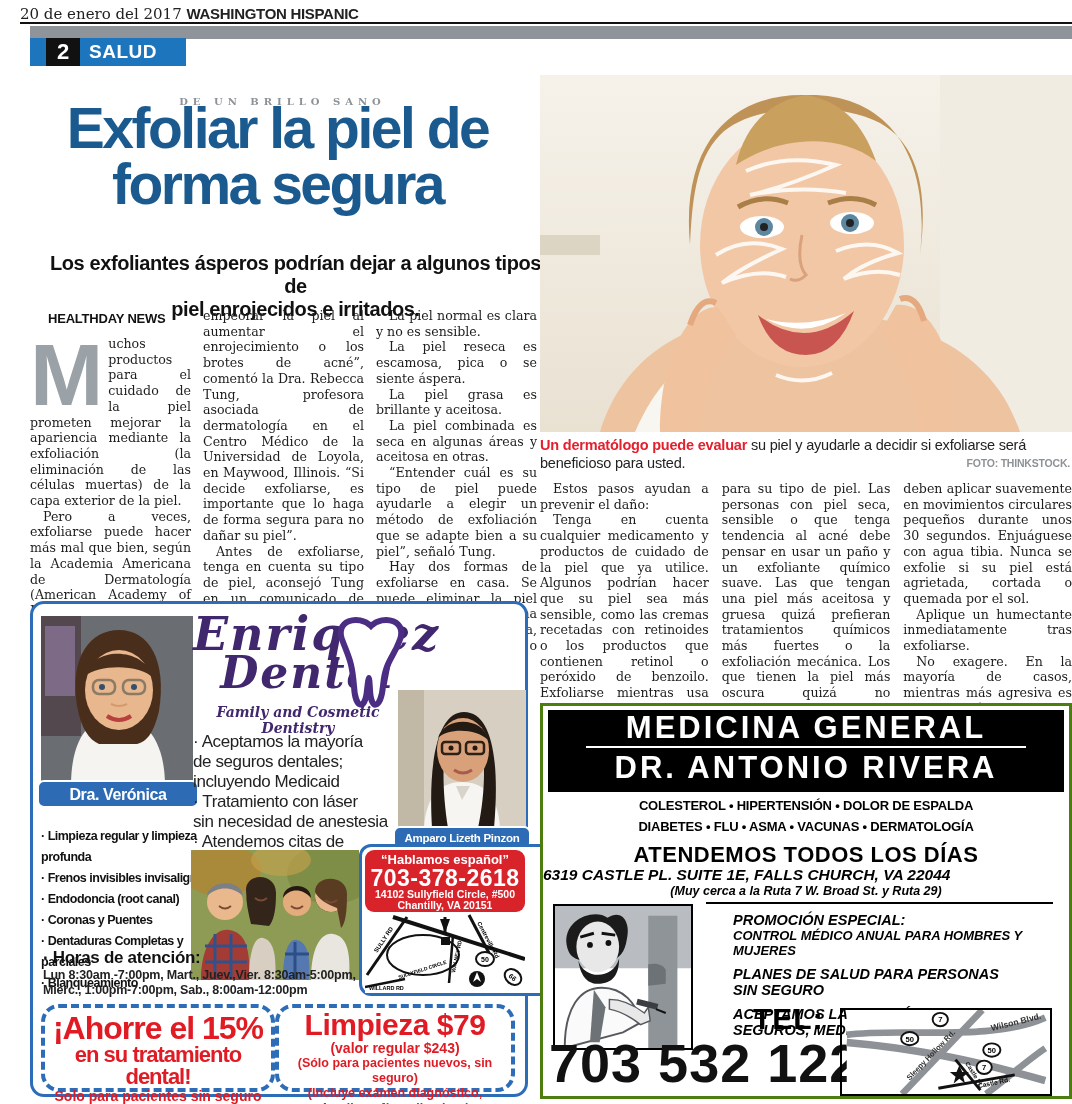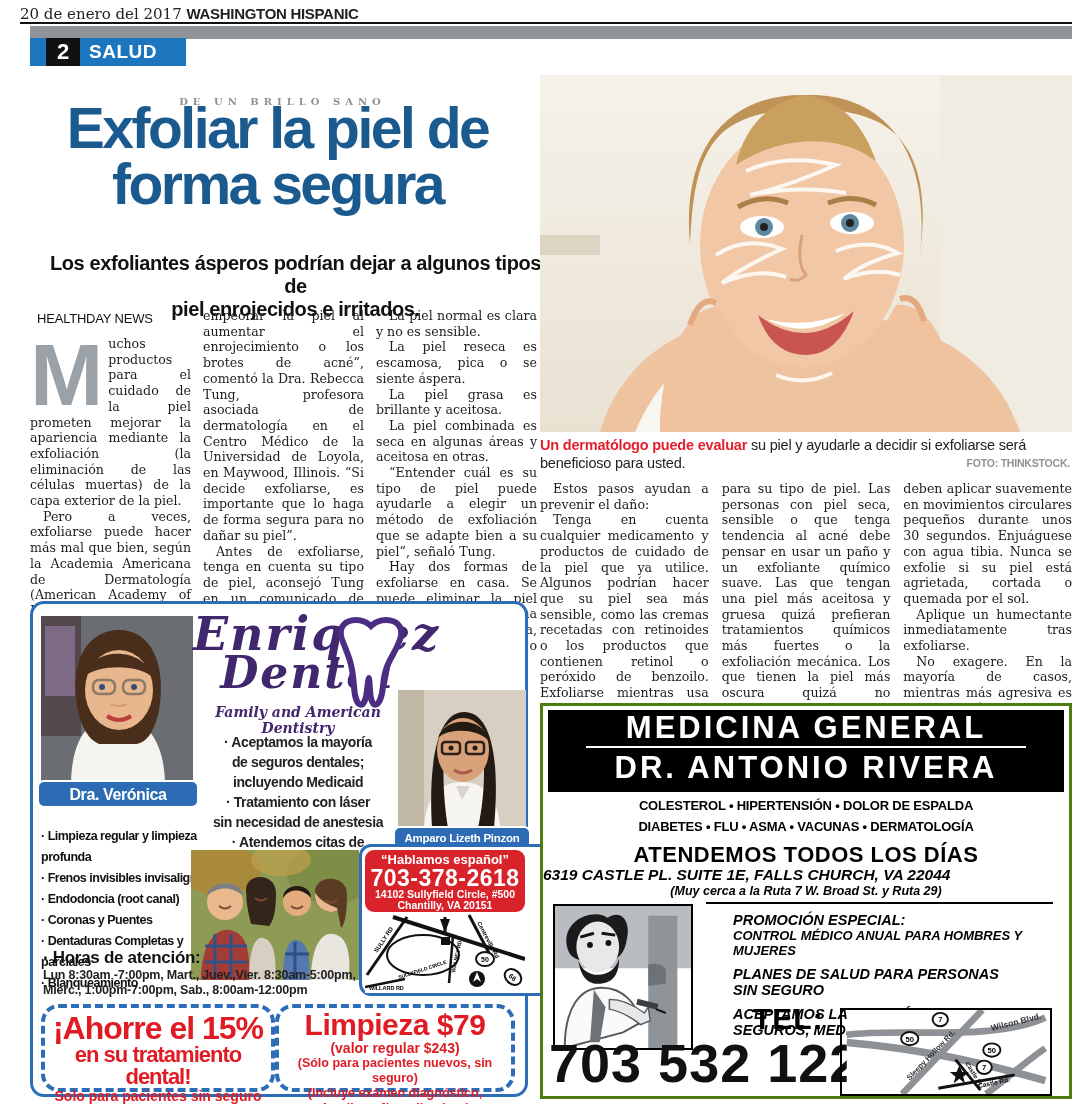--- a/index.html
+++ b/index.html
@@ -18,21 +18,21 @@
   
   .kicker { position:absolute; left:30px; top:80px; width:505px; text-align:center; font-family:"DejaVu Serif", serif; font-weight:bold; font-size:10px; letter-spacing:5px; color:#8d9296;margin-top:16px; }
   .headline { position:absolute; left:20px; top:100px; width:515px; text-align:center; color:#1b5a8e; font-weight:bold; font-size:57px; line-height:56px; letter-spacing:-2.5px; }
   .subhead { position:absolute; left:30px; top:252px; width:505px; text-align:center; font-weight:600; font-size:20px; line-height:23px; color:#111; letter-spacing:-0.4px;margin-left:13px; }
 
   
   .cols { position:absolute; display:flex; }
   .cols-left { left:30px; top:308px; width:507px; gap:12px; }
   .cols-right { left:540px; top:481px; width:532px; gap:13px; }
   .col { flex:1; }
-  .byline { font-weight:normal; font-size:13px; color:#111; margin:3px 0 10px 7px; letter-spacing:-0.2px; }
+  .byline { font-weight:bold; font-size:13px; color:#111; margin:3px 0 10px 18px; letter-spacing:-0.2px; }
   .body-p { font-family:"DejaVu Serif", serif; font-size:12.6px; line-height:15.7px; color:#1d1d1d; text-align:justify; }
   .body-p.ind { text-indent:13px; }
   .dropcap { float:left; font-family:"Liberation Sans", sans-serif; font-weight:bold; font-size:88px; line-height:0.78; color:#9aa1a7; margin:5px 5px 0 0; }
 
   
   .main-photo { position:absolute; left:540px; top:75px; width:532px; height:357px; }
   .caption { position:absolute; left:540px; top:437px; width:532px; font-size:14.5px; line-height:17.5px; color:#222; letter-spacing:-0.2px; }
   .caption .lead { color:#e5202e; font-weight:bold; }
   .caption .credit { position:absolute; right:2px; top:18px; font-size:10.5px; color:#8d9296; font-weight:bold; }
 
@@ -41,21 +41,21 @@
   .d-photo1 { position:absolute; left:8px; top:12px; width:152px; height:170px; }
   .d-label { position:absolute; background:#2d6cb4; border:2px solid #fff; border-radius:7px; color:#fff; font-weight:bold; text-align:center; }
   .d-label1 { left:4px; top:176px; width:162px; height:28px; font-size:16px; line-height:25px; letter-spacing:-0.4px; }
   .d-label2 { left:360px; top:222px; width:138px; height:24px; font-size:11.5px; line-height:21px; letter-spacing:-0.3px; }
   .d-logo { position:absolute; left:160px; top:8px; width:230px; text-align:center; font-family:"DejaVu Serif", serif; font-style:italic; color:#41276e; }
   .d-logo .l1 { font-size:46px; line-height:44px; font-weight:bold; letter-spacing:2px; }
   .d-logo .l2 { font-size:44px; line-height:42px; font-weight:bold; margin-top:-4px; letter-spacing:2px; }
   .d-tagline { position:absolute; left:145px; top:100px; width:240px; text-align:center; font-family:"DejaVu Serif", serif; font-style:italic; font-weight:bold; font-size:14px; color:#41276e; }
   .d-tooth { position:absolute; left:288px; top:8px; width:100px; height:112px; }
   .d-photo2 { position:absolute; left:365px; top:86px; width:128px; height:138px; }
-  .d-bullets { position:absolute; left:160px; top:128px; width:210px; text-align:center; font-weight:bold; font-size:14px; line-height:20px; color:#222; letter-spacing:-0.4px; }
+  .d-bullets { position:absolute; left:160px; top:128px; width:210px; text-align:left; font-weight:normal; font-size:17px; line-height:20px; color:#222; letter-spacing:-0.4px; }
   .d-services { position:absolute; left:8px; top:222px; width:160px; font-weight:bold; font-size:12.5px; line-height:21px; color:#111; letter-spacing:-0.5px; }
   .d-family { position:absolute; left:158px; top:246px; width:168px; height:130px; }
   .d-contact { position:absolute; left:326px; top:240px; width:208px; height:152px; border:3px solid #2d6db8; border-radius:12px; background:#fff; }
   .d-redbox { position:absolute; left:3px; top:3px; width:160px; height:62px; background:#d8232b; border-radius:9px; color:#fff; text-align:center; font-weight:bold; }
   .d-redbox .s1 { font-size:13px; line-height:15px; padding-top:2px; }
   .d-redbox .s2 { font-size:23px; line-height:22px; letter-spacing:0.5px; }
   .d-redbox .s3 { font-size:10.5px; line-height:11px; }
   .d-map { position:absolute; left:3px; top:66px; width:160px; height:80px; }
   .d-hours-title { position:absolute; left:10px; top:344px; font-weight:bold; font-size:17px; color:#111; letter-spacing:-0.3px; }
   .d-hours { position:absolute; left:10px; top:364px; width:320px; font-size:12.5px; line-height:15px; font-weight:600; color:#222; letter-spacing:-0.2px; }
@@ -220,21 +220,21 @@
     </svg>
     <div class="d-label d-label1">Dra. Verónica Enriquez</div>
 
     <div class="d-logo">
       <div class="l1">Enriquez</div>
       <div class="l2">Dental</div>
     </div>
     <svg class="d-tooth" viewBox="0 0 100 112">
       <path d="M22,30 C12,8 38,2 50,14 C62,2 88,8 78,30 C72,46 64,50 62,74 C60,96 50,100 49,78 C48,62 48,62 46,78 C44,100 34,96 33,74 C31,50 28,46 22,30 Z" fill="#fff" stroke="#4b2e83" stroke-width="6"></path>
     </svg>
-    <div class="d-tagline">Family and American Dentistry</div>
+    <div class="d-tagline">Family and Cosmetic Dentistry</div>
 
     <div class="d-bullets">
       <div>· Aceptamos la mayoría</div>
       <div>de seguros dentales;</div>
       <div>incluyendo Medicaid</div>
       <div>· Tratamiento con láser</div>
       <div>sin necesidad de  anestesia</div>
       <div>· Atendemos citas de</div>
       <div>emergencias</div>
     </div>

